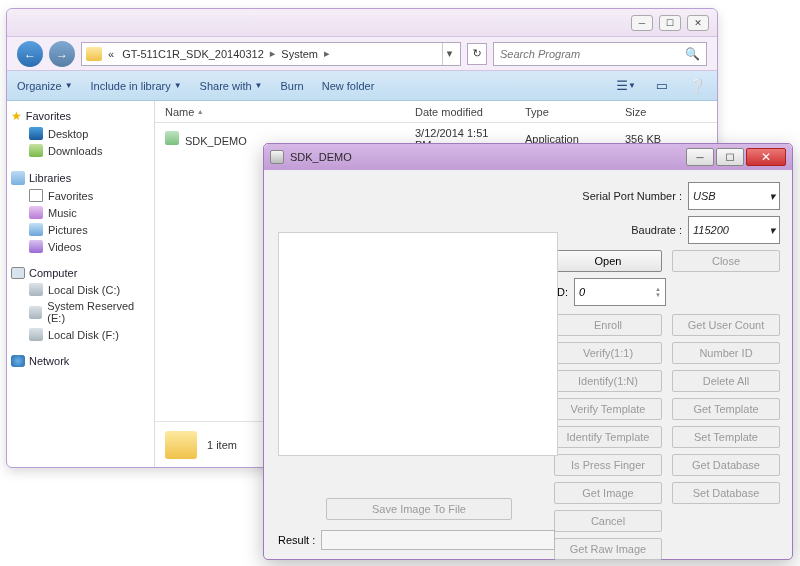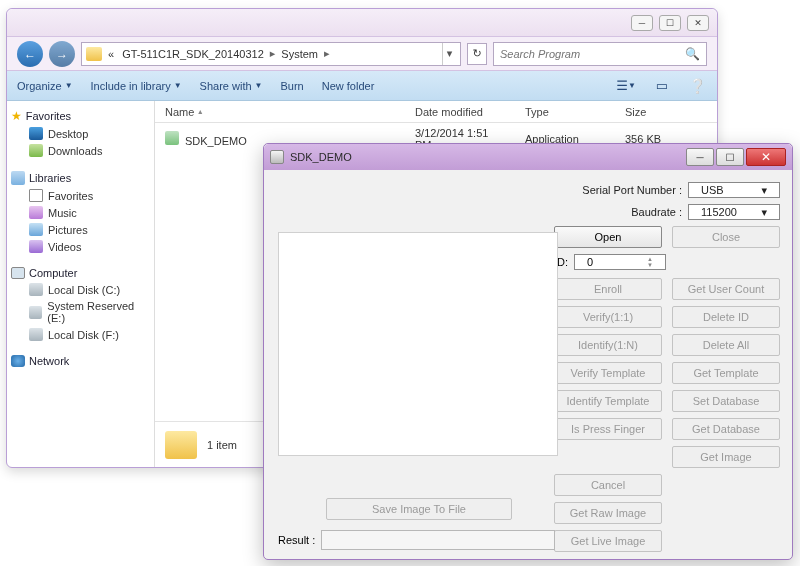--- a/index.html
+++ b/index.html
@@ -91,21 +91,21 @@
   .dlg-title-left { display:flex; align-items:center; gap:6px; color:#2a2a2a; font-size:11px; }
   .dlg-ico { width:14px; height:14px; background:linear-gradient(#f4f4f4,#bcbcbc); border:1px solid #888; border-radius:2px; }
   .dlg-btns { display:flex; gap:2px; }
   .dlg-winbtn { width:28px; height:18px; border:1px solid #888; background:linear-gradient(#f8f8f8,#dcdcdc); border-radius:2px; display:flex; align-items:center; justify-content:center; font-size:10px; color:#333; }
   .dlg-close { width:40px; background:linear-gradient(#e77,#c33); color:#fff; border-color:#a22; font-size:12px; }
 
   .dlg-body { padding:10px 12px; height:calc(100% - 26px); position:relative; }
   .right-controls { position:absolute; right:12px; top:12px; width:230px; }
   .form-row { display:flex; align-items:center; justify-content:flex-end; gap:6px; margin-bottom:6px; font-size:11px; color:#222; }
   .form-row label { text-align:right; }
-  .select, .spin { width:92px; height:16px; border:1px solid #888; background:#fff; display:flex; align-items:center; justify-content:space-between; padding:0 12px; font-size:11px; }
+  .select, .spin { width:92px; height:28px; border:1px solid #888; background:#fff; display:flex; align-items:center; justify-content:space-between; padding:0 4px; font-size:11px;font-style:italic; }
   .spin { width:92px; }
   .spin .spin-arrows { display:flex; flex-direction:column; font-size:6px; line-height:6px; color:#888; }
   .btn { height:22px; border:1px solid #888; background:linear-gradient(#fafafa,#e6e6e6); font-size:11px; display:flex; align-items:center; justify-content:center; border-radius:2px; }
   .btn.disabled { color:#9a9a9a; border-color:#c3c3c3; background:#efefef; }
   .btn-wide { width:108px; }
 
   .pair-row { display:flex; gap:10px; margin-bottom:6px; justify-content:flex-end; }
   .id-row { display:flex; align-items:center; gap:6px; margin:4px 0 8px 0; justify-content:flex-start; margin-left:4px; }
 
   .preview-box {
@@ -306,40 +306,41 @@
             </span>
         </div>
       </div>
 
       <div class="pair-row">
           <div class="btn btn-wide disabled">Enroll</div>
           <div class="btn btn-wide disabled">Get User Count</div>
         </div>
       <div class="pair-row">
           <div class="btn btn-wide disabled">Verify(1:1)</div>
-          <div class="btn btn-wide disabled">Delete ID</div>
+          <div class="btn btn-wide disabled">Number ID</div>
         </div>
       <div class="pair-row">
           <div class="btn btn-wide disabled">Identify(1:N)</div>
           <div class="btn btn-wide disabled">Delete All</div>
         </div>
       <div class="pair-row">
           <div class="btn btn-wide disabled">Verify Template</div>
           <div class="btn btn-wide disabled">Get Template</div>
         </div>
       <div class="pair-row">
           <div class="btn btn-wide disabled">Identify Template</div>
-          <div class="btn btn-wide disabled">Set Database</div>
+          <div class="btn btn-wide disabled">Set Template</div>
         </div>
       <div class="pair-row">
           <div class="btn btn-wide disabled">Is Press Finger</div>
           <div class="btn btn-wide disabled">Get Database</div>
         </div>
       <div class="pair-row">
           <div class="btn btn-wide disabled">Get Image</div>
+          <div class="btn btn-wide disabled">Set Database</div>
         </div>
       <div class="pair-row">
           <div class="btn btn-wide disabled">Cancel</div>
           <div style="width:108px"></div>
         </div>
       <div class="pair-row">
           <div class="btn btn-wide disabled">Get Raw Image</div>
           <div style="width:108px"></div>
         </div>
       <div class="pair-row">

